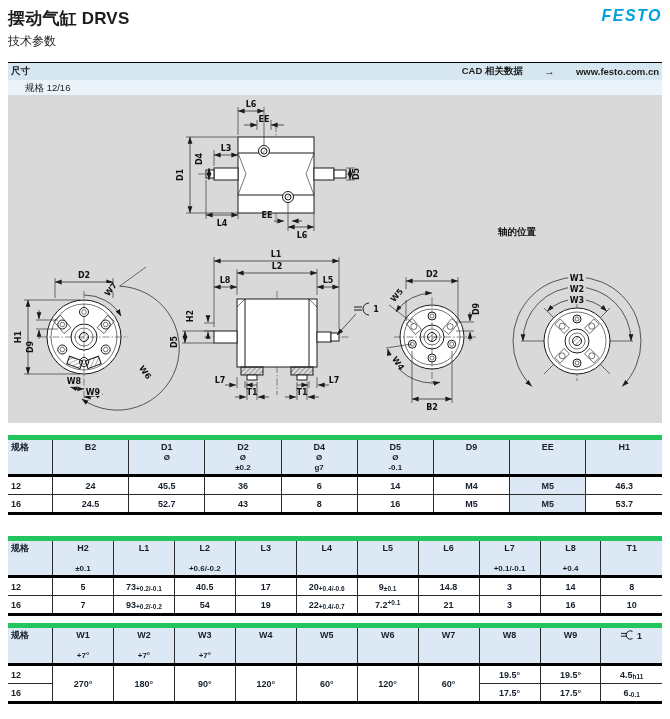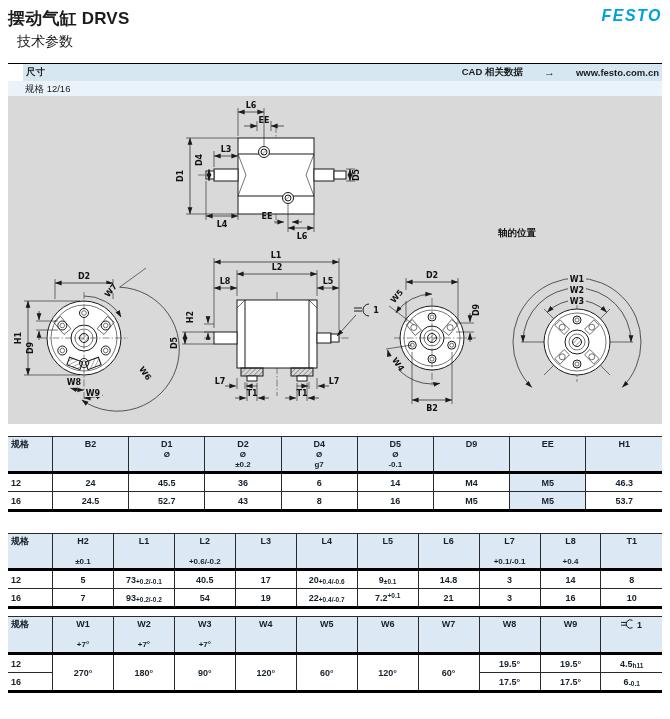--- a/index.html
+++ b/index.html
@@ -4,45 +4,45 @@
 <style>
   html,body{margin:0;padding:0;background:#fff;}
   .page{position:relative;width:670px;height:719px;background:#ffffff;overflow:hidden;
         font-family:"Liberation Sans","DejaVu Sans",sans-serif;color:#1c1c1c;}
   .inner{padding:0 8px;}
   
   .hdr{display:flex;justify-content:space-between;align-items:flex-start;padding-top:7px;}
   .title{font-size:17px;font-weight:bold;letter-spacing:0.2px;text-align:center;}
   .logo{font-size:16px;font-weight:bold;color:#00A0E1;letter-spacing:1.5px;
         font-family:"Liberation Sans","DejaVu Sans",sans-serif;transform:scaleY(1.05);font-style:italic;}
-  .subtitle{font-size:14px;margin-top:3px;margin-left:9px;}
+  .subtitle{font-size:12px;margin-top:3px;}
   .rule{border-top:1.5px solid #000;margin-top:12px;}
   
   .secbar{background:#D6E7F2;height:17px;display:flex;justify-content:space-between;
-          align-items:center;padding:0 3px;font-size:9.5px;font-weight:bold;margin-left:15px;}
+          align-items:center;padding:0 3px;font-size:9.5px;font-weight:bold;}
   .cadright{display:flex;align-items:center;gap:21px;}
   .cadlink{color:#1c1c1c;text-decoration:none;text-align:right;}
   .arrow{font-weight:bold;font-size:11px;line-height:9px;}
   .sizerow{background:#EBF3FA;height:15px;line-height:15px;font-size:9.5px;padding:0 17px;}
   
   .drawing{background:#D9D9D9;height:328px;margin-top:0;}
   svg text.lb{font:600 8px "DejaVu Sans","Liberation Sans",sans-serif;fill:#111;text-anchor:middle;}
   svg text.ttl{font:700 9.5px "DejaVu Sans","Liberation Sans",sans-serif;fill:#111;text-anchor:start;}
   svg .s{stroke:#1a1a1a;stroke-width:1;fill:none;}
   svg .sf{stroke:#1a1a1a;stroke-width:1;fill:#ffffff;}
   svg .sh{stroke:#1a1a1a;stroke-width:1;fill:url(#hx);}
   svg .thin{stroke:#1a1a1a;stroke-width:0.6;fill:none;}
   svg .dim{stroke:#1a1a1a;stroke-width:0.7;fill:none;}
   svg .cl{stroke:#1a1a1a;stroke-width:0.5;stroke-dasharray:7 2 1.5 2;fill:none;}
   svg .mask{fill:#D9D9D9;stroke:none;}
   
   #tables{margin-top:12px;}
   table.spec{width:100%;border-collapse:collapse;table-layout:fixed;
              font-size:9px;font-weight:bold;color:#16202b;
-             border-top:1px solid #22c55e;border-bottom:3px solid #000;}
+             border-top:5px solid #22c55e;border-bottom:3px solid #000;}
   table.spec:nth-child(1){margin-bottom:21px;}
   table.spec:nth-child(2){margin-bottom:7px;}
   .spec th{background:#DCE9F4;border:1px solid #2a2a2a;border-bottom:3px solid #000;
            text-align:center;vertical-align:top;padding:2px 1px 1px;font-weight:bold;}
   .spec td{border:1px solid #2a2a2a;background:#fff;text-align:center;height:15px;padding:1px 1px;}
   .spec th:first-child,.spec td:first-child{border-left:none;width:40px;}
   .spec th:last-child,.spec td:last-child{border-right:none;}
   .spec th.al,.spec td.al{text-align:left;padding-left:3px;}
   .spec td.hl{background:#DCE9F4;}
   .hl1{line-height:11px;}

